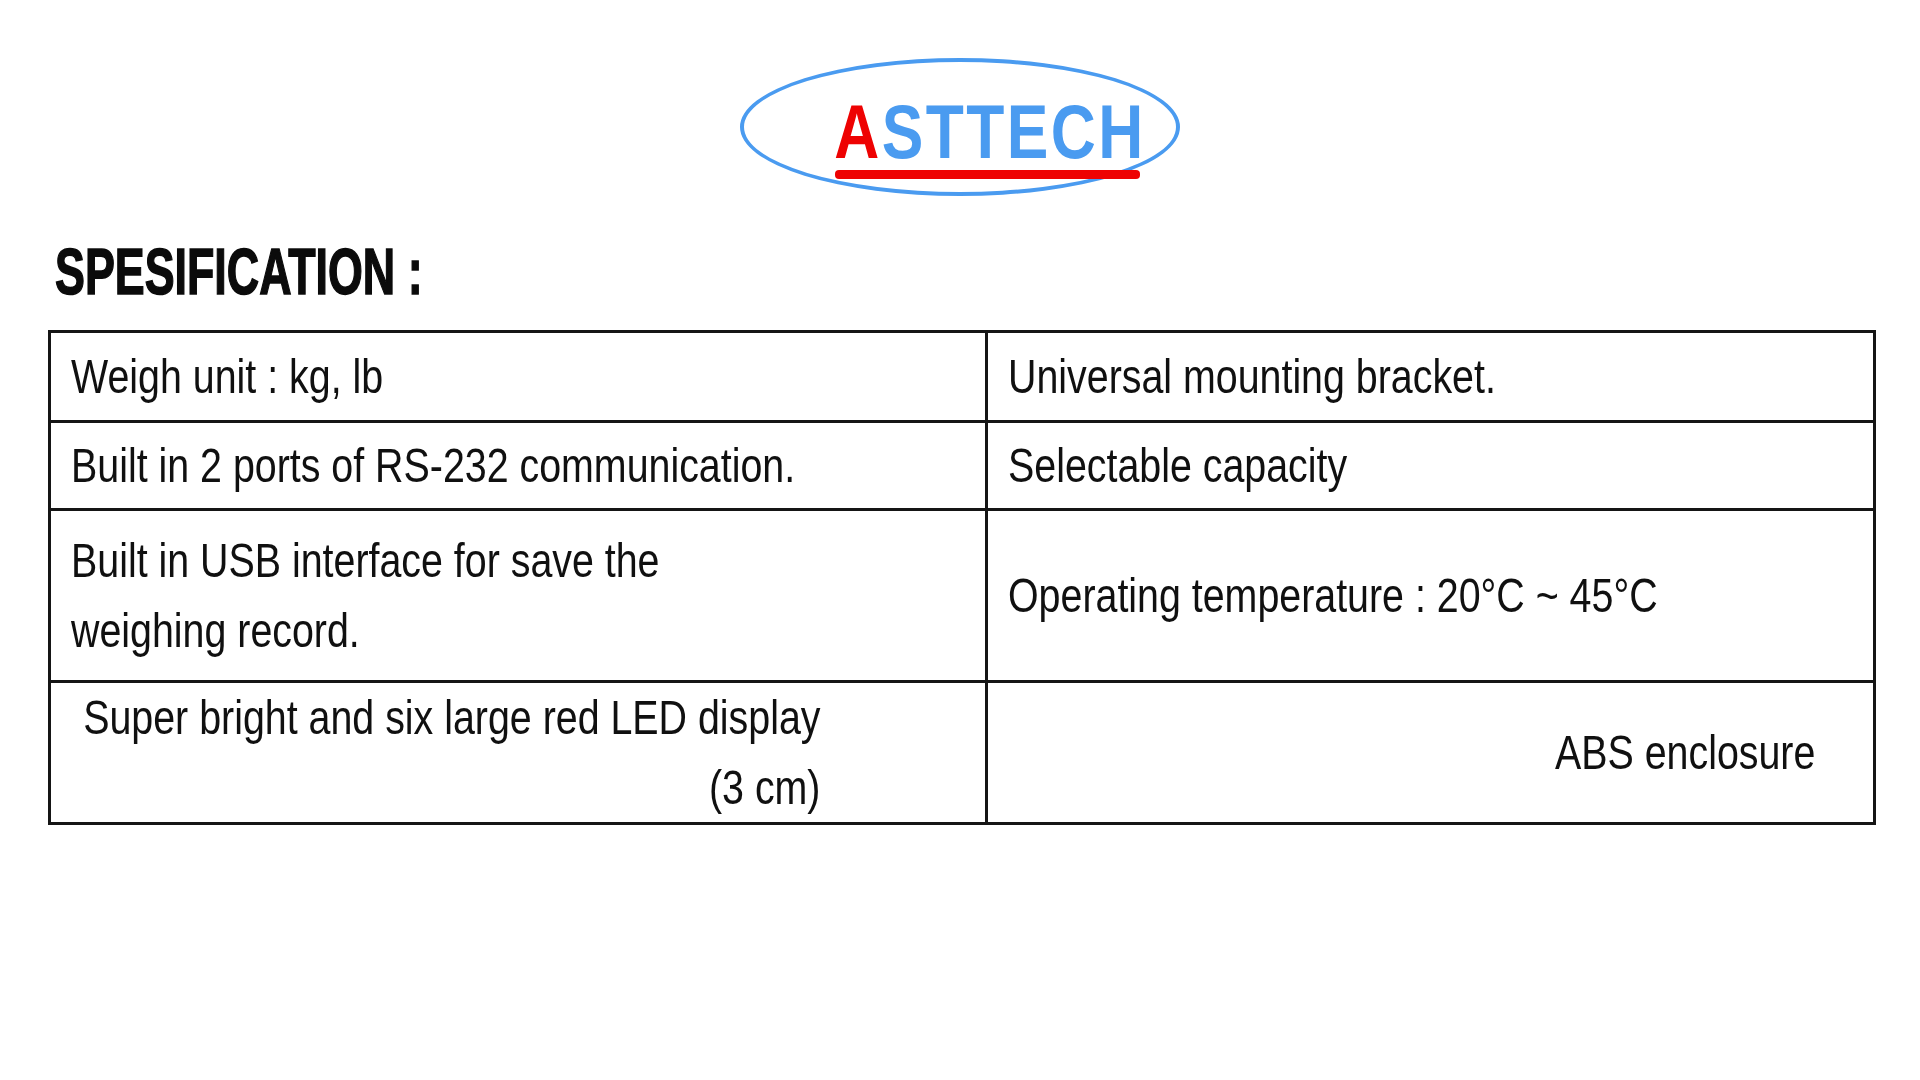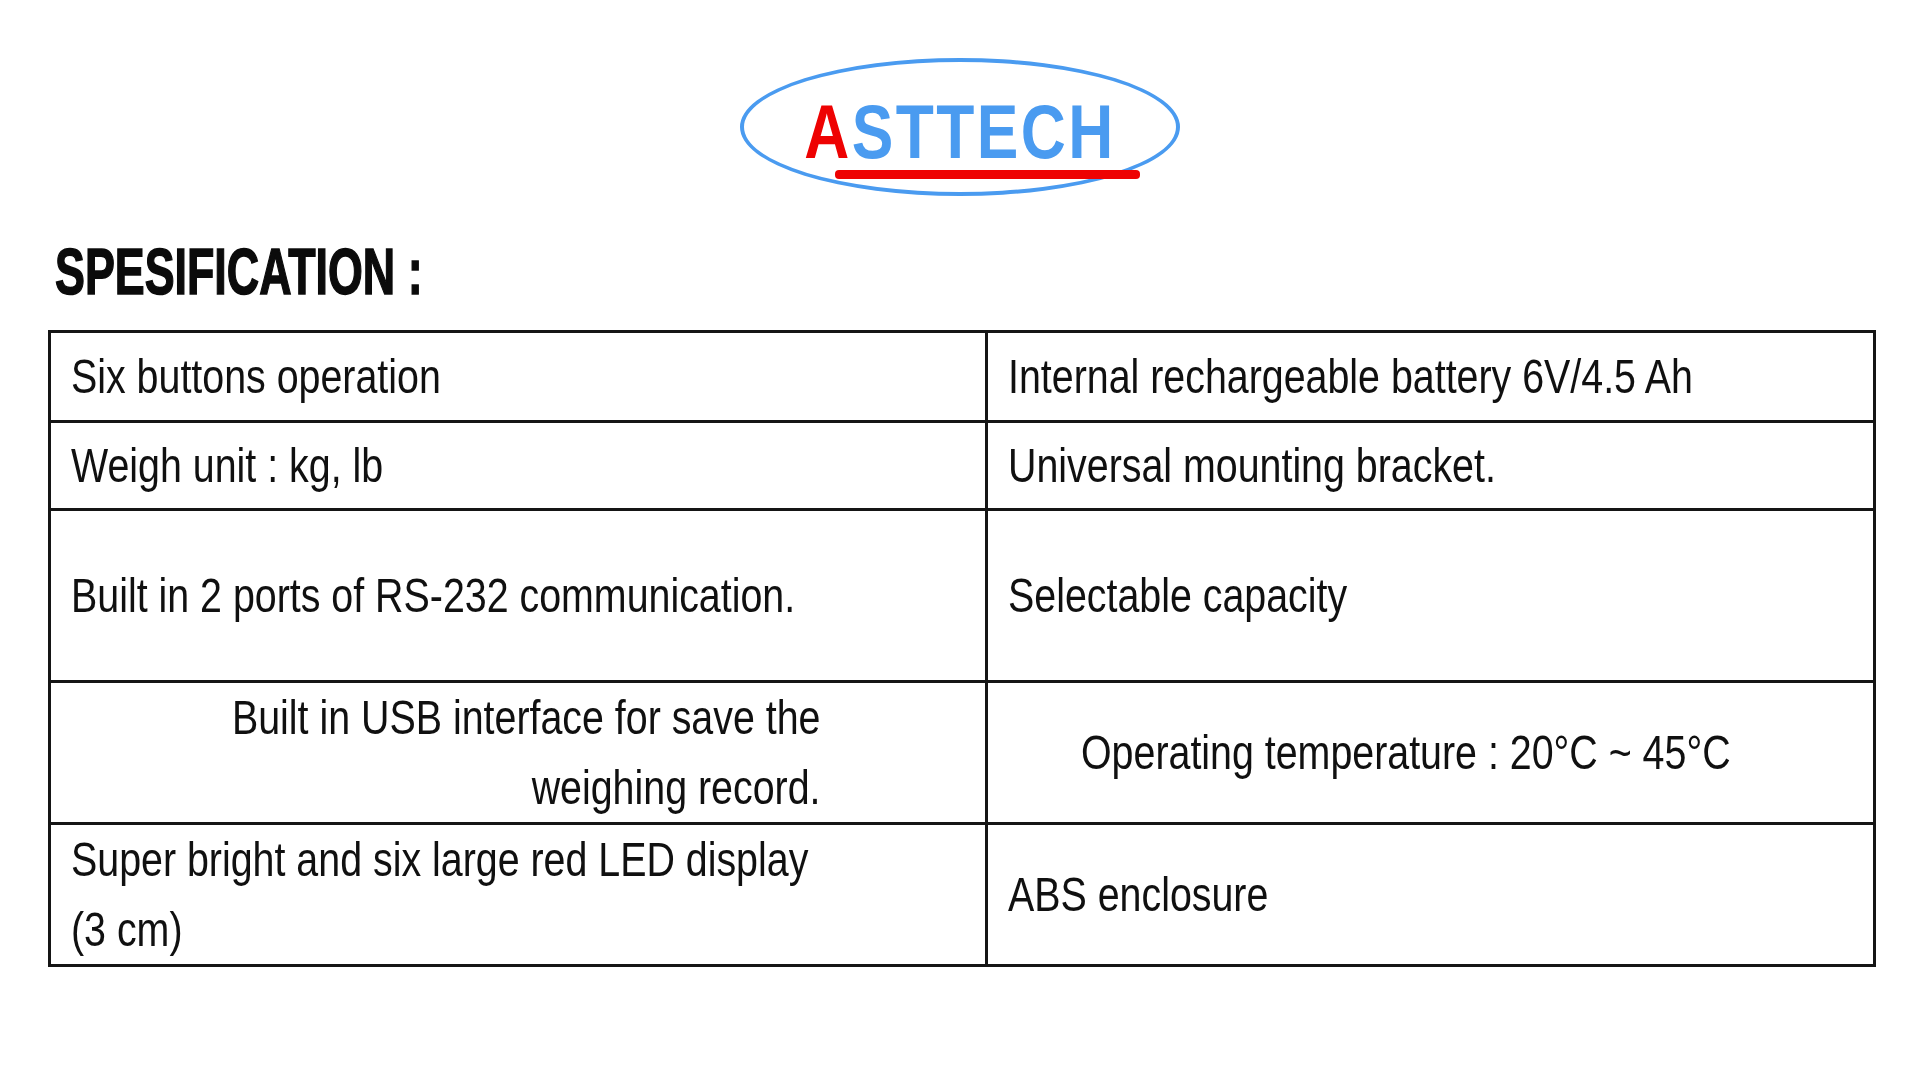--- a/index.html
+++ b/index.html
@@ -12,21 +12,21 @@
     color:#111;
   }
 
   
   .logo{position:absolute;left:740px;top:58px;width:440px;height:138px;}
   .logo-ellipse{
     position:absolute;inset:0;border:4px solid #4a9bf0;border-radius:50%;
     box-sizing:border-box;background:transparent;
   }
   .logo-text{
-    position:absolute;inset:0;display:flex;align-items:center;justify-content:center;
+    position:absolute;inset:0;display:flex;align-items:center;justify-content:flex-end;
     padding-top:8px;
   }
   .logo-text-inner{
     display:inline-block;
     font-size:76px;font-weight:700;letter-spacing:3px;
     transform:scaleX(0.82);transform-origin:center center;
     white-space:nowrap;
   }
   .logo-a{color:#ee0202;}
   .logo-rest{color:#4a9bf0;}
@@ -86,24 +86,20 @@
 
 <div class="heading">SPESIFICATION :</div>
 
 <table class="spec-table">
   <colgroup>
       <col class="c-left">
       <col class="c-right">
     </colgroup>
   <tbody>
     <tr>
-      <td><span class="cell-text">Six buttons operation</span></td>
-      <td><span class="cell-text">Internal rechargeable battery 6V/4.5 Ah</span></td>
-    </tr>
-    <tr>
       <td><span class="cell-text">Weigh unit : kg, lb</span></td>
       <td><span class="cell-text">Universal mounting bracket.</span></td>
     </tr>
     <tr>
       <td><span class="cell-text">Built in 2 ports of RS-232 communication.</span></td>
       <td><span class="cell-text">Selectable capacity</span></td>
     </tr>
     <tr>
       <td><span class="cell-text">Built in USB interface for save the weighing record.</span></td>
       <td><span class="cell-text">Operating temperature : 20°C ~ 45°C</span></td>

